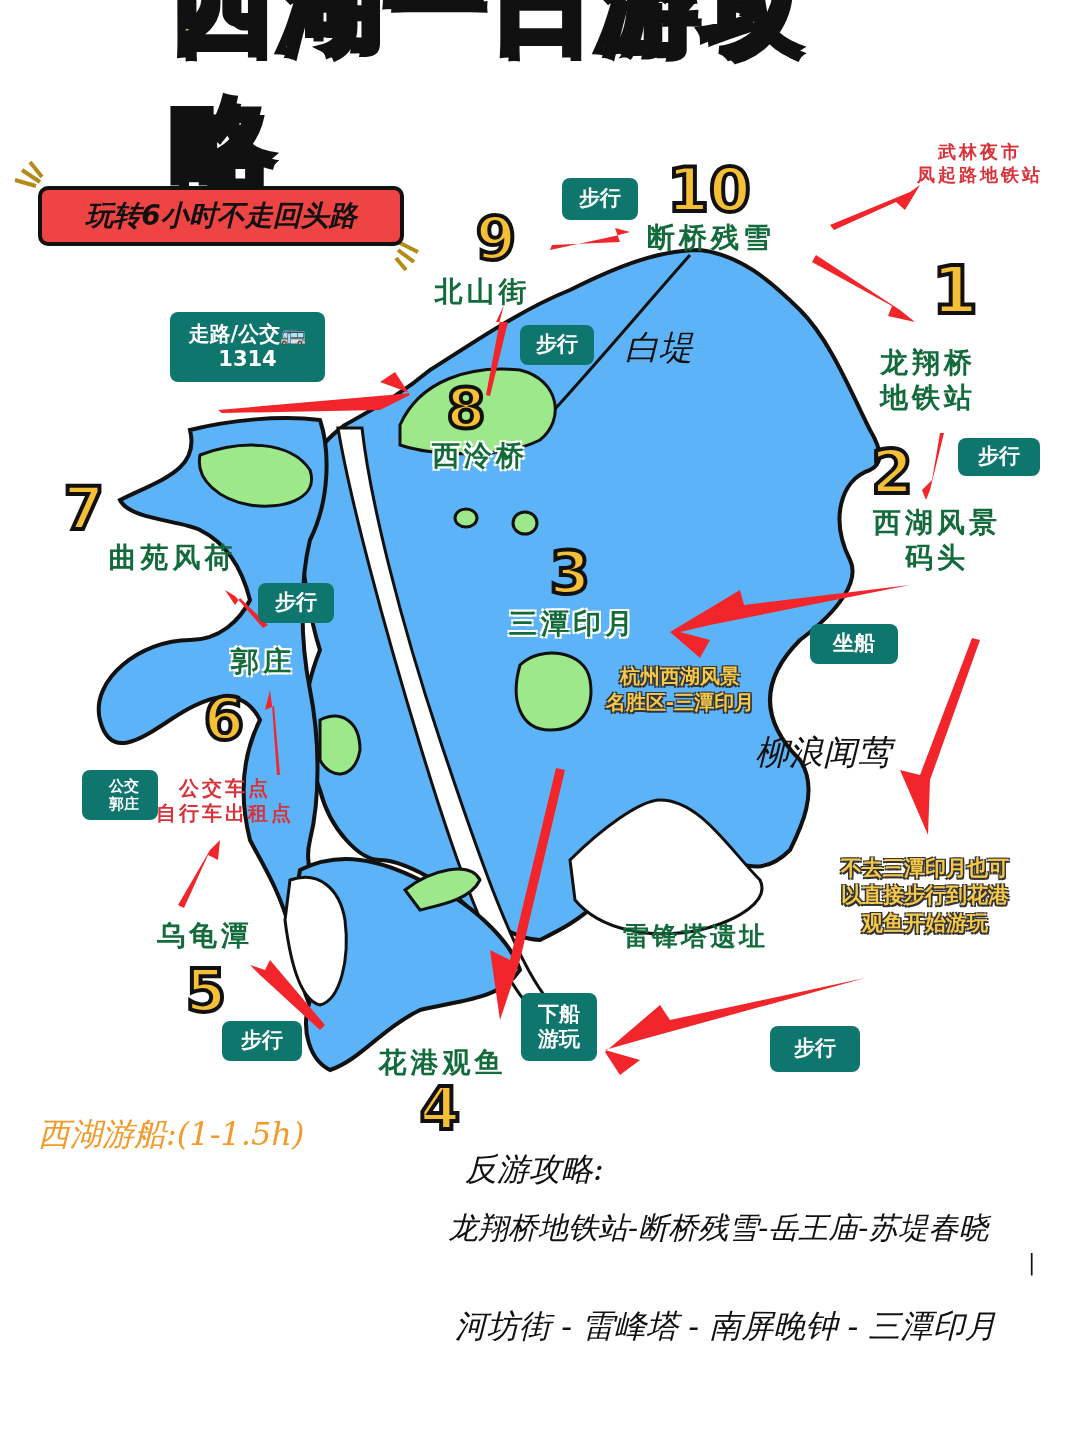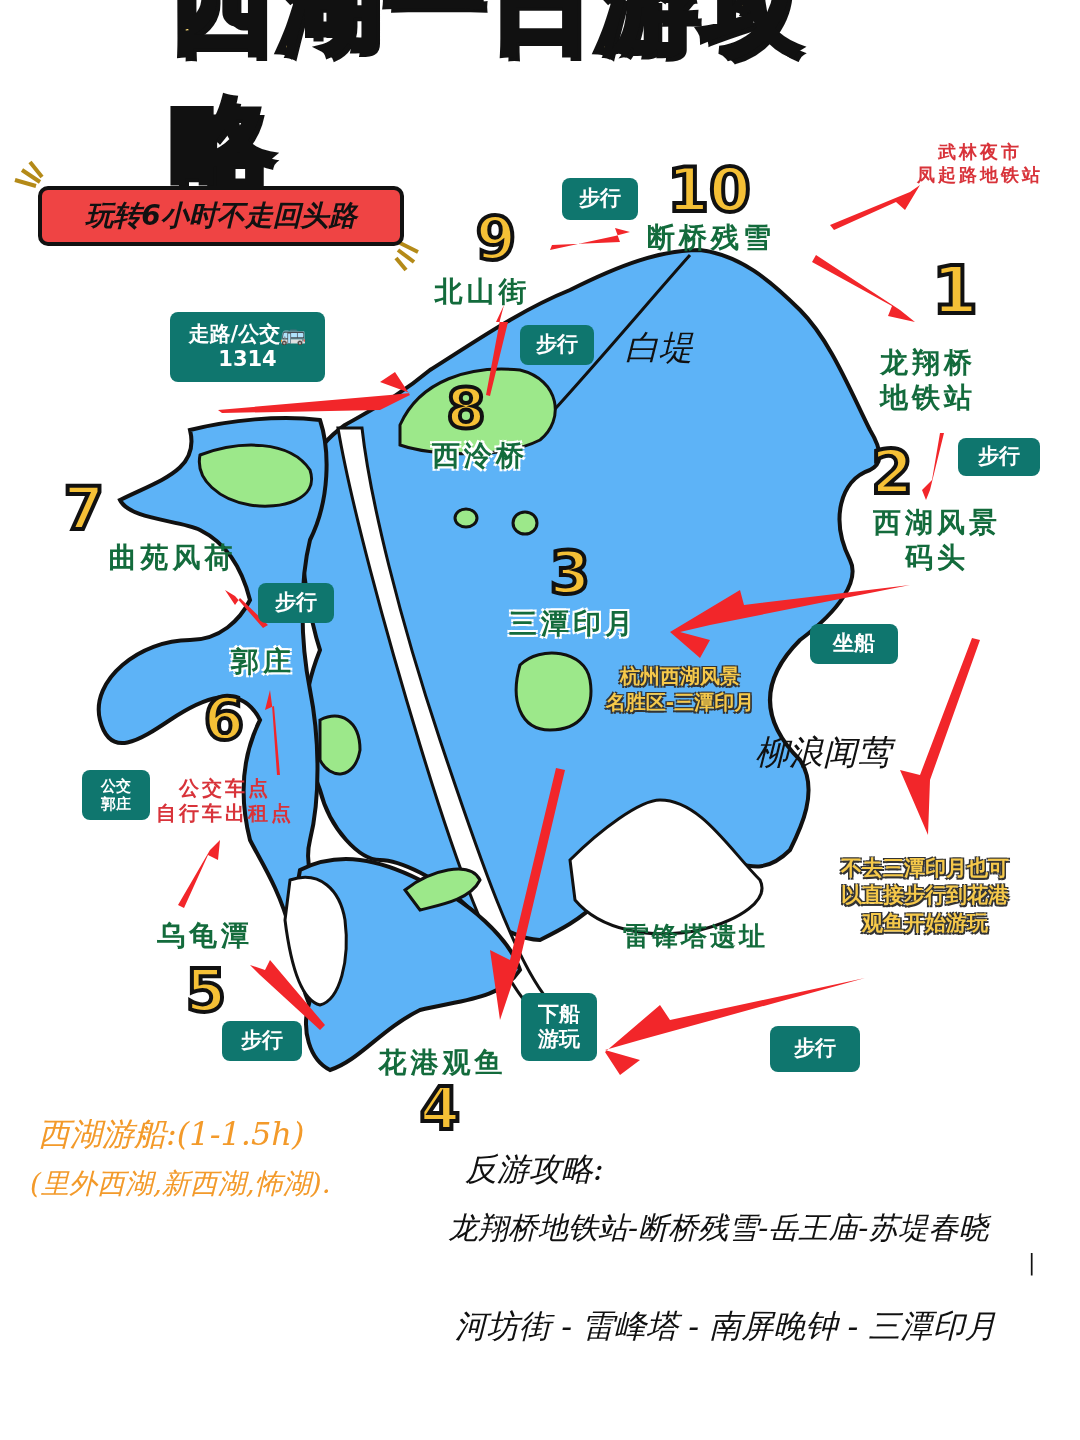--- a/index.html
+++ b/index.html
@@ -118,21 +118,21 @@
 <div class="abs place" style="left:636px;top:220px;width:150px;">断桥残雪</div>
 
 <div class="abs tag" style="left:958px;top:438px;width:82px;height:38px;">步行</div>
 <div class="abs tag" style="left:810px;top:624px;width:88px;height:40px;">坐船</div>
 <div class="abs tag" style="left:521px;top:993px;width:76px;height:68px;flex-direction:column;">
   <span>下船</span>
   <span>游玩</span>
 </div>
 <div class="abs tag" style="left:770px;top:1026px;width:90px;height:46px;">步行</div>
 <div class="abs tag" style="left:222px;top:1021px;width:80px;height:40px;">步行</div>
-<div class="abs tag" style="left:82px;top:770px;width:68px;height:50px;flex-direction:column;font-size:15px;">
+<div class="abs tag" style="left:82px;top:770px;width:68px;height:50px;flex-direction:column;font-size:15px;padding-left:8px;">
   <span>公交</span>
   <span>郭庄</span>
 </div>
 <div class="abs tag" style="left:258px;top:583px;width:76px;height:40px;">步行</div>
 <div class="abs tag" style="left:170px;top:312px;width:155px;height:70px;flex-direction:column;">
   <span>走路/公交🚌</span>
   <span>1314</span>
 </div>
 <div class="abs tag" style="left:520px;top:325px;width:74px;height:40px;">步行</div>
 <div class="abs tag" style="left:562px;top:178px;width:76px;height:42px;">步行</div>
@@ -153,18 +153,17 @@
   <div>不去三潭印月也可</div>
   <div>以直接步行到花港</div>
   <div>观鱼开始游玩</div>
 </div>
 <div class="abs place" style="left:608px;top:920px;width:175px;letter-spacing:3px;font-size:26px;">雷锋塔遗址</div>
 <div class="abs hand handblk" style="left:625px;top:325px;font-size:34px;">白堤</div>
 <div class="abs hand handblk" style="left:755px;top:730px;font-size:34px;">柳浪闻莺</div>
 
 <div class="abs hand handorg" style="left:30px;top:1108px;width:420px;font-size:32px;line-height:1.65;">
   <div style="padding-left:8px;">西湖游船:(1-1.5h)</div>
-  <div style="font-size:28px;">(里外西湖,新西湖,怖湖).</div>
 </div>
 <div class="abs hand handblk" style="left:465px;top:1148px;font-size:32px;">反游攻略:</div>
 <div class="abs hand handblk" style="left:448px;top:1208px;width:630px;font-size:30px;white-space:nowrap;">龙翔桥地铁站-断桥残雪-岳王庙-苏堤春晓</div>
 <div class="abs hand handblk" style="left:1028px;top:1250px;font-size:22px;">|</div>
 <div class="abs hand handblk" style="left:455px;top:1305px;width:620px;font-size:32px;white-space:nowrap;">河坊街 - 雷峰塔 - 南屏晚钟 - 三潭印月</div>
 
 </body></html>

